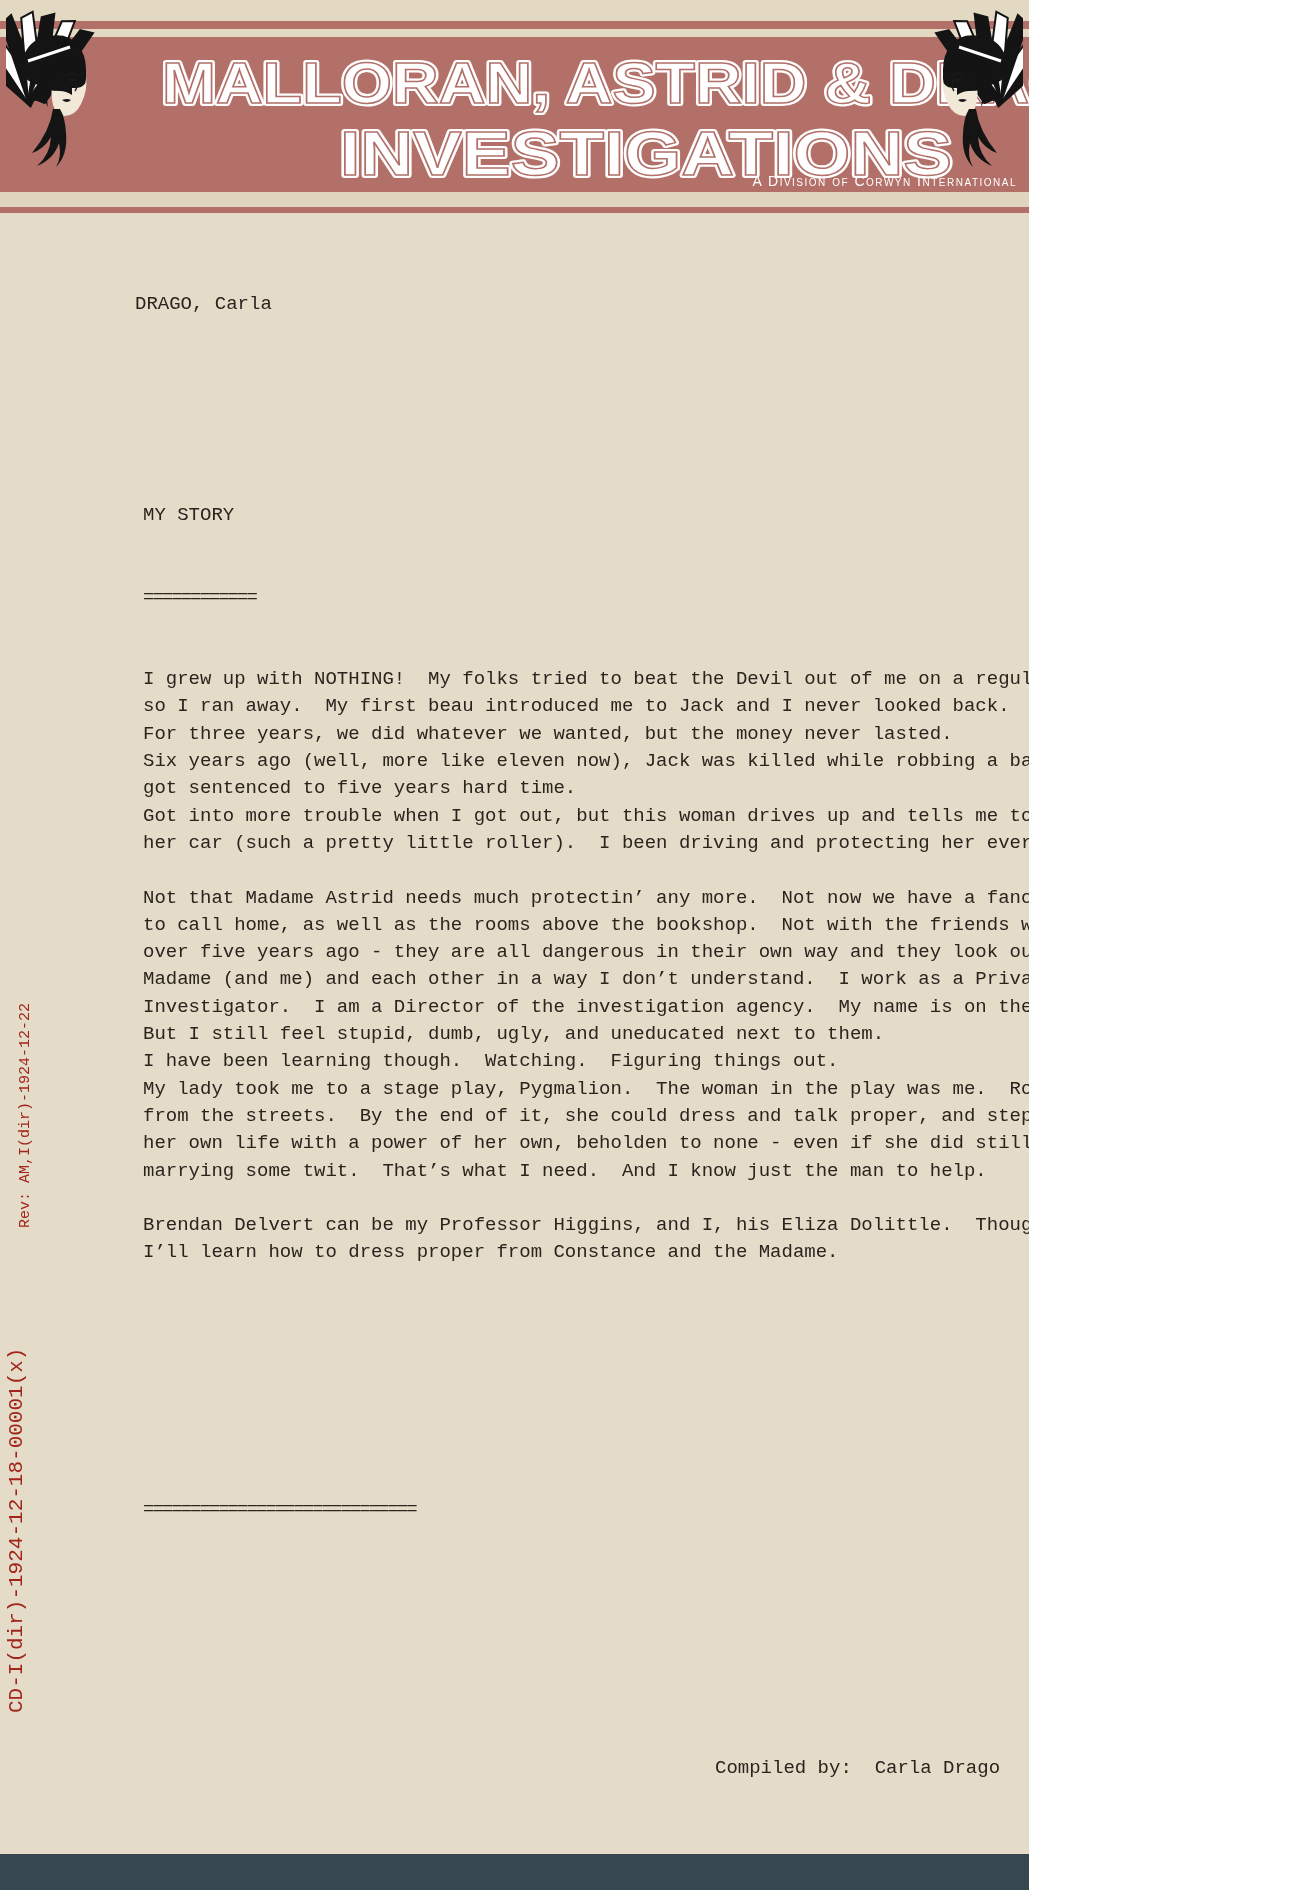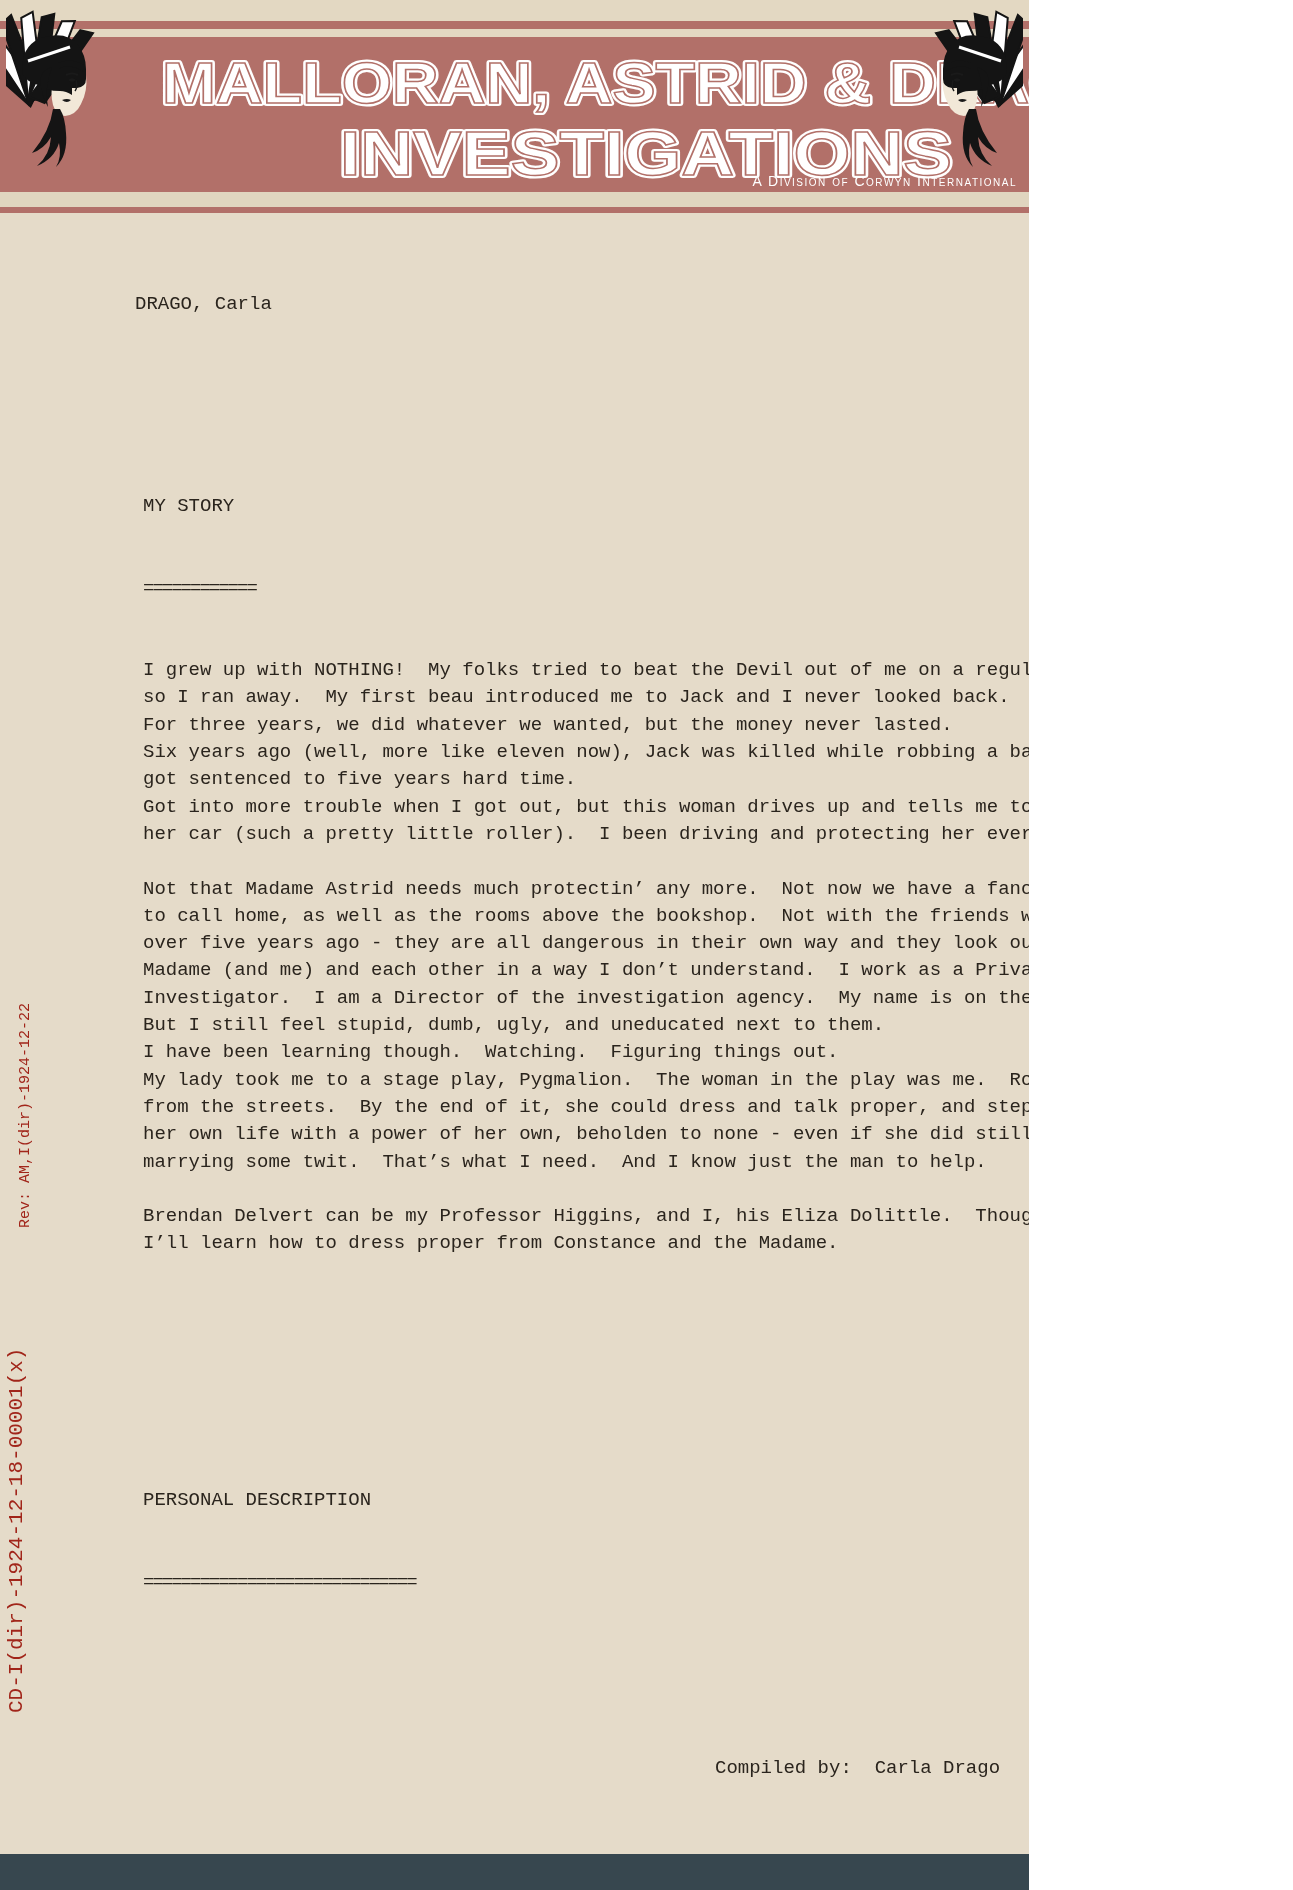--- a/index.html
+++ b/index.html
@@ -38,21 +38,21 @@
   
   .doc{
     position:absolute;left:135px;top:236px;width:1120px;
     font-size:19px;line-height:27.3px;color:#2a241d;
     white-space:pre-wrap;
   }
   .doc .rule{letter-spacing:-2px;}
   .section{margin:8px;}
   .section.s2{margin-top:30px;}
   .section.s3{margin-top:28px;}
-  .name-line{margin-bottom:31px;}
+  .name-line{margin-bottom:40px;}
 
   .compiled{
     position:absolute;left:715px;top:1757px;
     font-size:19px;color:#2a241d;white-space:pre;text-align:center;
   }
 
   
   .margin-note{
     position:absolute;
     color:#a1251a;
@@ -165,21 +165,20 @@
 My lady took me to a stage play, Pygmalion.  The woman in the play was me.  Rough and
 from the streets.  By the end of it, she could dress and talk proper, and stepped out into
 her own life with a power of her own, beholden to none - even if she did still talk about
 marrying some twit.  That’s what I need.  And I know just the man to help.
 
 Brendan Delvert can be my Professor Higgins, and I, his Eliza Dolittle.  Though I think
 I’ll learn how to dress proper from Constance and the Madame.</div>
     </div>
 
     <div class="section s2">
-      <div class="h">PERSONAL DESCRIPTION</div>
       <div class="rule">=============================</div>
     </div>
 
     <div class="section s3">
       
       
       
     </div>
 
     

